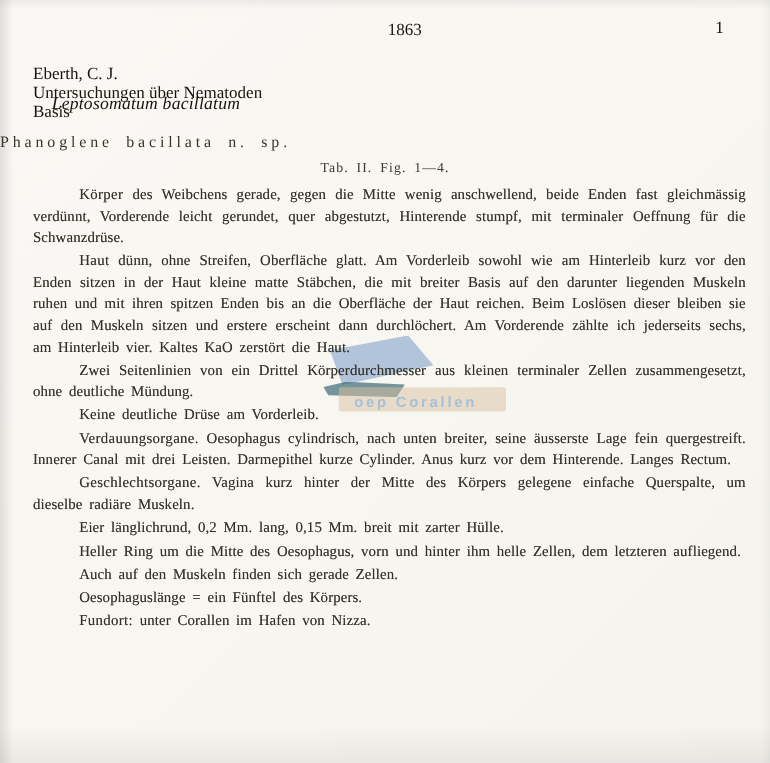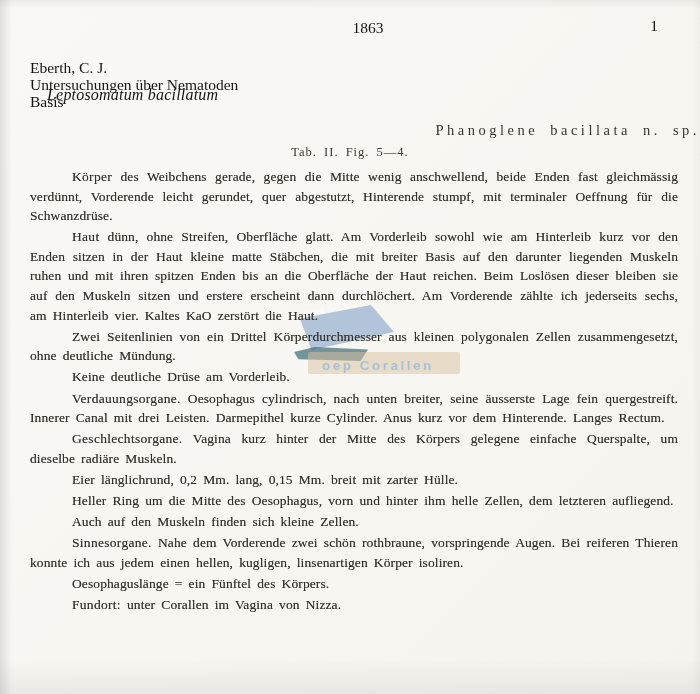--- a/index.html
+++ b/index.html
@@ -27,21 +27,21 @@
   .biblio .line { margin:0; }
   .year { position:absolute; top:19px; left:0; width:100%; text-align:center;
           font-size:15.5px; color:#17140f;padding-left:18px; }
   .pageno { position:absolute; top:17px; right:42px;
             font-size:15.5px; color:#17140f; }
   .species { position:absolute; top:86px; left:29px;
              font-size:16px; font-weight:normal; font-style:italic; color:#17140f;
              letter-spacing:.2px;margin-left:18px; }
 
   
-  .article-title { position:absolute; top:122px; left:0; width:100%; text-align:right;
+  .article-title { position:absolute; top:122px; left:0; width:100%; text-align:left;
                    font-size:14.5px; letter-spacing:3.5px; word-spacing:5px; color:#38342d; }
   .article-subtitle { position:absolute; top:145px; left:0; width:100%; text-align:center;
                       font-size:12.5px; letter-spacing:1px; word-spacing:3px; color:#3c382f; }
 
   .body-text { position:absolute; top:167px; left:30px; width:648px;
                font-size:13.5px; line-height:19.6px; text-align:justify;
                word-spacing:2.6px; letter-spacing:.1px; color:#33302a;
                text-shadow:0 0 .4px rgba(51,48,42,.55); z-index:2; }
   .para { margin:0 0 1.5px 0; text-indent:42px; }
   .para .lead { font-weight:normal; letter-spacing:.3px; }
@@ -86,30 +86,29 @@
     <div class="line">Eberth, C. J.</div>
     <div class="line">Untersuchungen über Nematoden</div>
     <div class="line">Basis</div>
   </div>
   <div class="year">1863</div>
   <div class="pageno">1</div>
 
   <div class="species">Leptosomatum bacillatum</div>
 
   <div class="article-title">Phanoglene bacillata n. sp.</div>
-  <div class="article-subtitle">Tab. II. Fig. 5—4.</div>
+  <div class="article-subtitle">Tab. II. Fig. 1—4.</div>
 
   <div class="body-text">
     <p class="para"><b class="lead">Körper</b><span> des Weibchens gerade, gegen die Mitte wenig anschwellend, beide Enden fast gleichmässig verdünnt, Vorderende leicht gerundet, quer abgestutzt, Hinterende stumpf, mit terminaler Oeffnung für die Schwanzdrüse.</span></p>
     <p class="para"><b class="lead">Haut</b><span> dünn, ohne Streifen, Oberfläche glatt.  Am Vorderleib sowohl wie am Hinterleib kurz vor den Enden sitzen in der Haut kleine matte Stäbchen, die mit breiter Basis auf den darunter liegenden Muskeln ruhen und mit ihren spitzen Enden bis an die Oberfläche der Haut reichen.  Beim Loslösen dieser bleiben sie auf den Muskeln sitzen und erstere erscheint dann durchlöchert.  Am Vorderende zählte ich jederseits sechs, am Hinterleib vier.  Kaltes KaO zerstört die Haut.</span></p>
-    <p class="para"><b class="lead"></b><span>Zwei Seitenlinien von ein Drittel Körperdurchmesser aus kleinen polygonalen Zellen zusammengesetzt, ohne deutliche Mündung.</span></p>
+    <p class="para"><b class="lead"></b><span>Zwei Seitenlinien von ein Drittel Körperdurchmesser aus kleinen terminaler Zellen zusammengesetzt, ohne deutliche Mündung.</span></p>
     <p class="para"><b class="lead"></b><span>Keine deutliche Drüse am Vorderleib.</span></p>
     <p class="para"><b class="lead">Verdauungsorgane.</b><span>  Oesophagus cylindrisch, nach unten breiter, seine äusserste Lage fein quergestreift.  Innerer Canal mit drei Leisten.  Darmepithel kurze Cylinder.  Anus kurz vor dem Hinterende.  Langes Rectum.</span></p>
     <p class="para"><b class="lead">Geschlechtsorgane.</b><span>  Vagina kurz hinter der Mitte des Körpers gelegene einfache Querspalte, um dieselbe radiäre Muskeln.</span></p>
     <p class="para"><b class="lead"></b><span>Eier länglichrund, 0,2 Mm. lang, 0,15 Mm. breit mit zarter Hülle.</span></p>
     <p class="para"><b class="lead"></b><span>Heller Ring um die Mitte des Oesophagus, vorn und hinter ihm helle Zellen, dem letzteren aufliegend.</span></p>
-    <p class="para"><b class="lead"></b><span>Auch auf den Muskeln finden sich kleine Zellen.</span></p>
-    <p class="para"><b class="lead">Sinnesorgane.</b><span>  Nahe dem Vorderende zwei schön rothbraune, vorspringende Augen.  Bei reiferen Thieren konnte ich aus jedem einen hellen, kugligen, linsenartigen Körper isoliren.</span></p>
+    <p class="para"><b class="lead"></b><span>Auch auf den Muskeln finden sich gerade Zellen.</span></p>
     <p class="para"><b class="lead"></b><span>Oesophaguslänge = ein Fünftel des Körpers.</span></p>
-    <p class="para"><b class="lead">Fundort:</b><span> unter Corallen im Vagina von Nizza.</span></p>
+    <p class="para"><b class="lead">Fundort:</b><span> unter Corallen im Hafen von Nizza.</span></p>
   </div>
 
 </div>
 
 </body></html>

